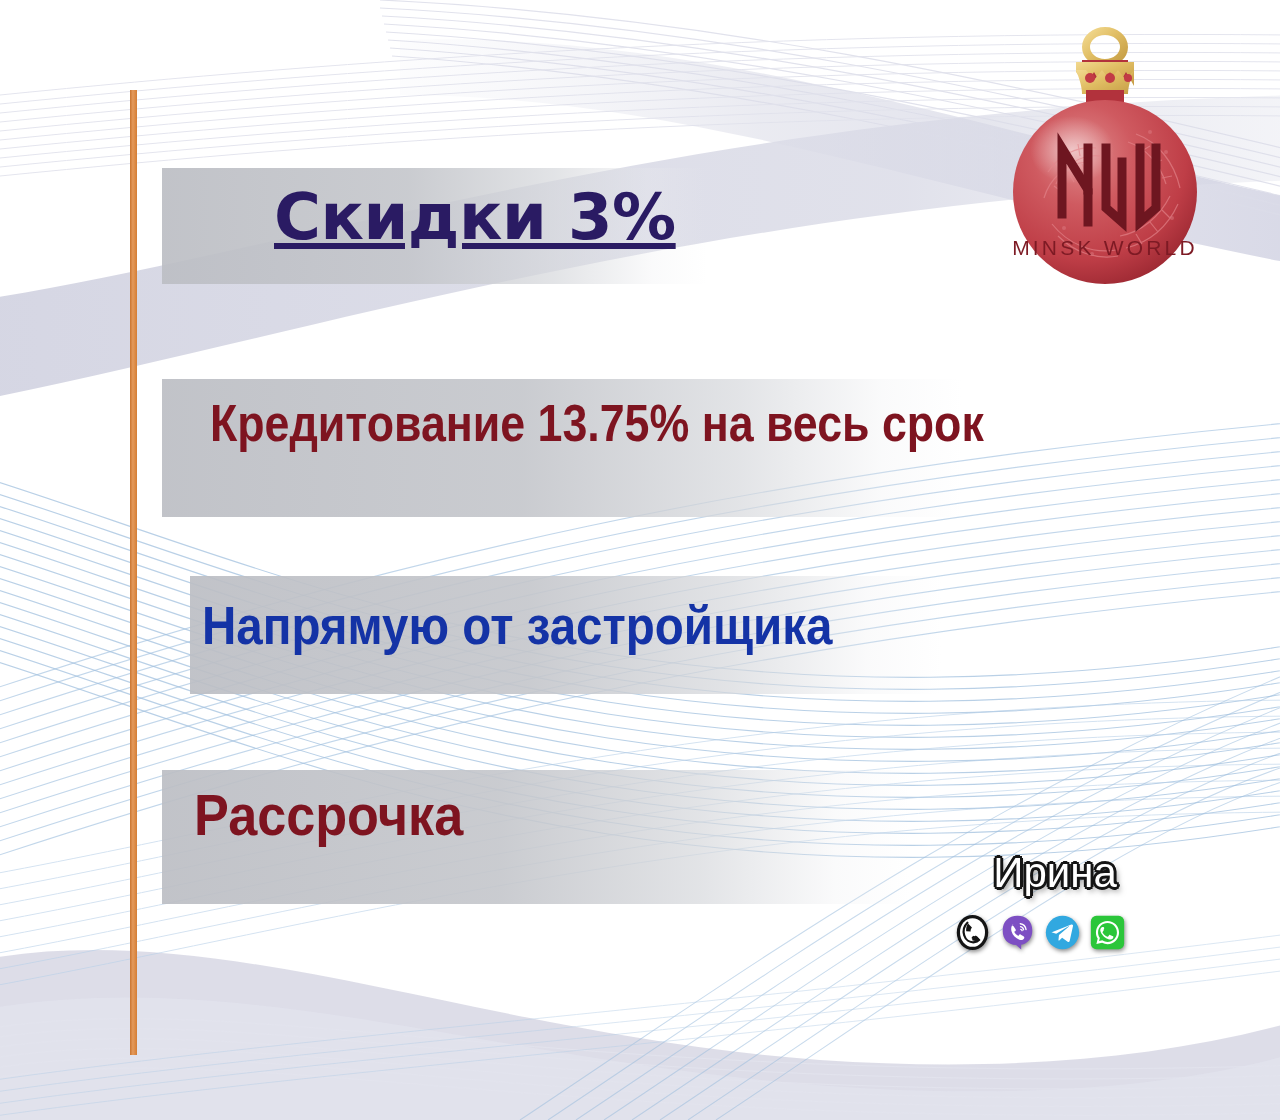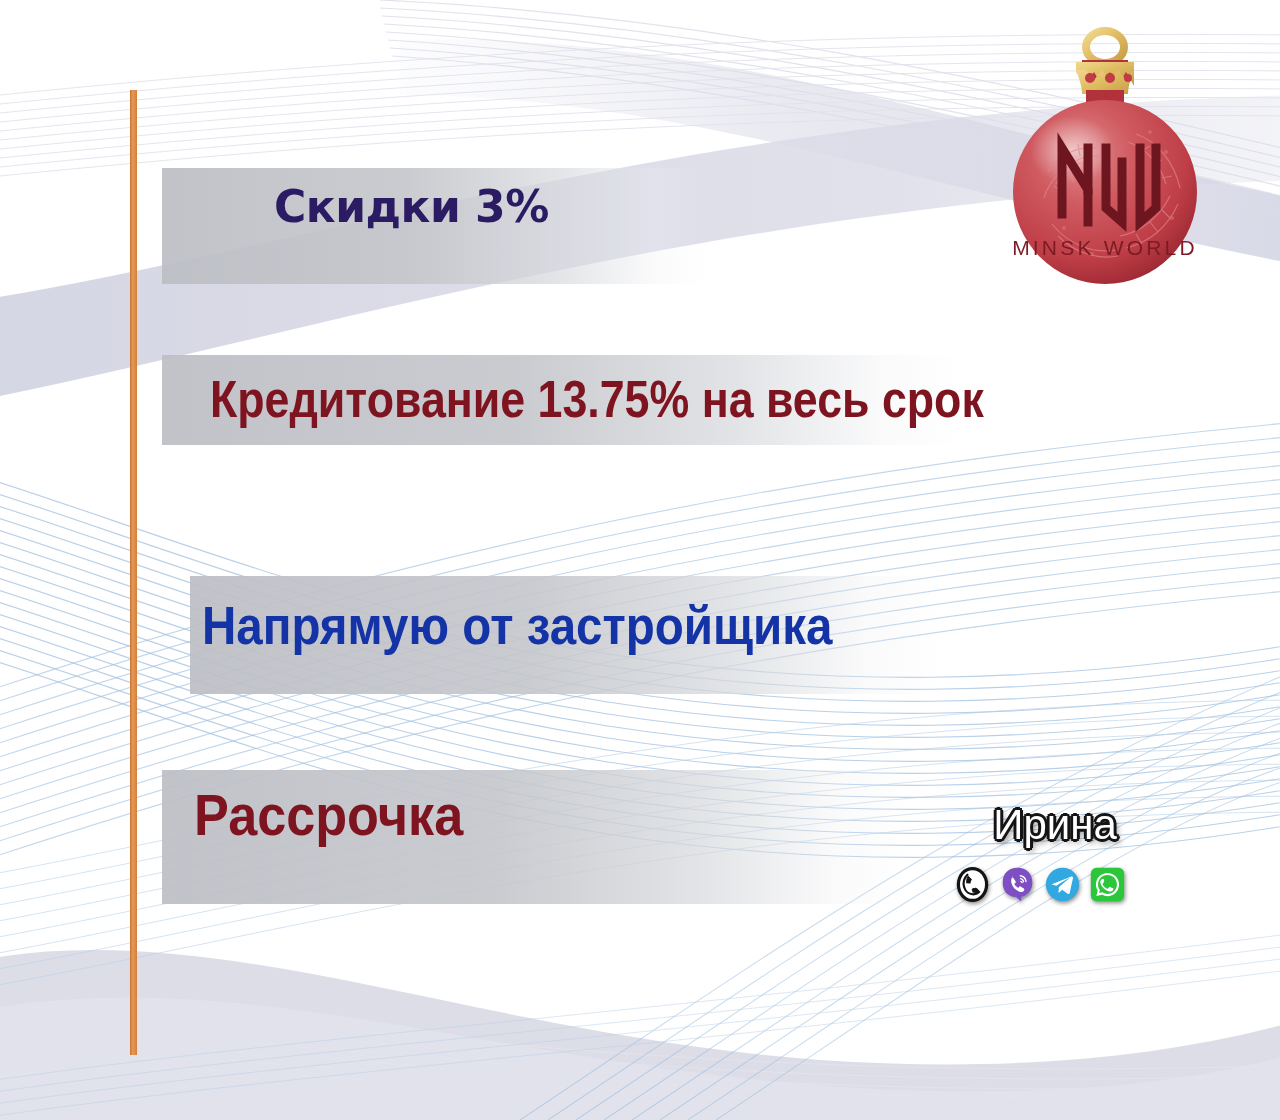--- a/index.html
+++ b/index.html
@@ -63,29 +63,30 @@
     white-space: nowrap;
     line-height: 1;
   }
 
   
   #band-discount { top: 168px; width: 545px; height: 116px; }
   #band-discount .plate { width: 545px; }
   #band-discount .label {
     left: 112px;
     top: 17px;
-    font-size: 44px;
+    font-size: 64px;
     font-weight: 700;
     color: #2a1b63;
     font-family: "DejaVu Sans", sans-serif;
     letter-spacing: -0.5px;
-  }
-
-  
-  #band-credit { top: 355px; width: 800px; height: 90px; }
+    text-decoration: underline;
+  }
+
+  
+  #band-credit { top: 379px; width: 800px; height: 138px; }
   #band-credit .plate { width: 800px; }
   #band-credit .label {
     left: 48px;
     top: 18px;
     font-size: 52px;
     font-weight: 700;
     color: #7e1420;
     font-family: "Liberation Sans Narrow", "Liberation Sans", sans-serif;
     transform: scaleX(0.86);
     transform-origin: left top;
@@ -126,21 +127,21 @@
     left: 1000px;
     top: 22px;
     width: 210px;
     height: 270px;
   }
 
   
   #contact-block {
     position: absolute;
     left: 940px;
-    top: 804px;
+    top: 852px;
     width: 230px;
     height: 110px;
   }
   #contact-name {
     position: absolute;
     left: 0;
     top: 0;
     width: 230px;
     text-align: center;
     font-size: 42px;

